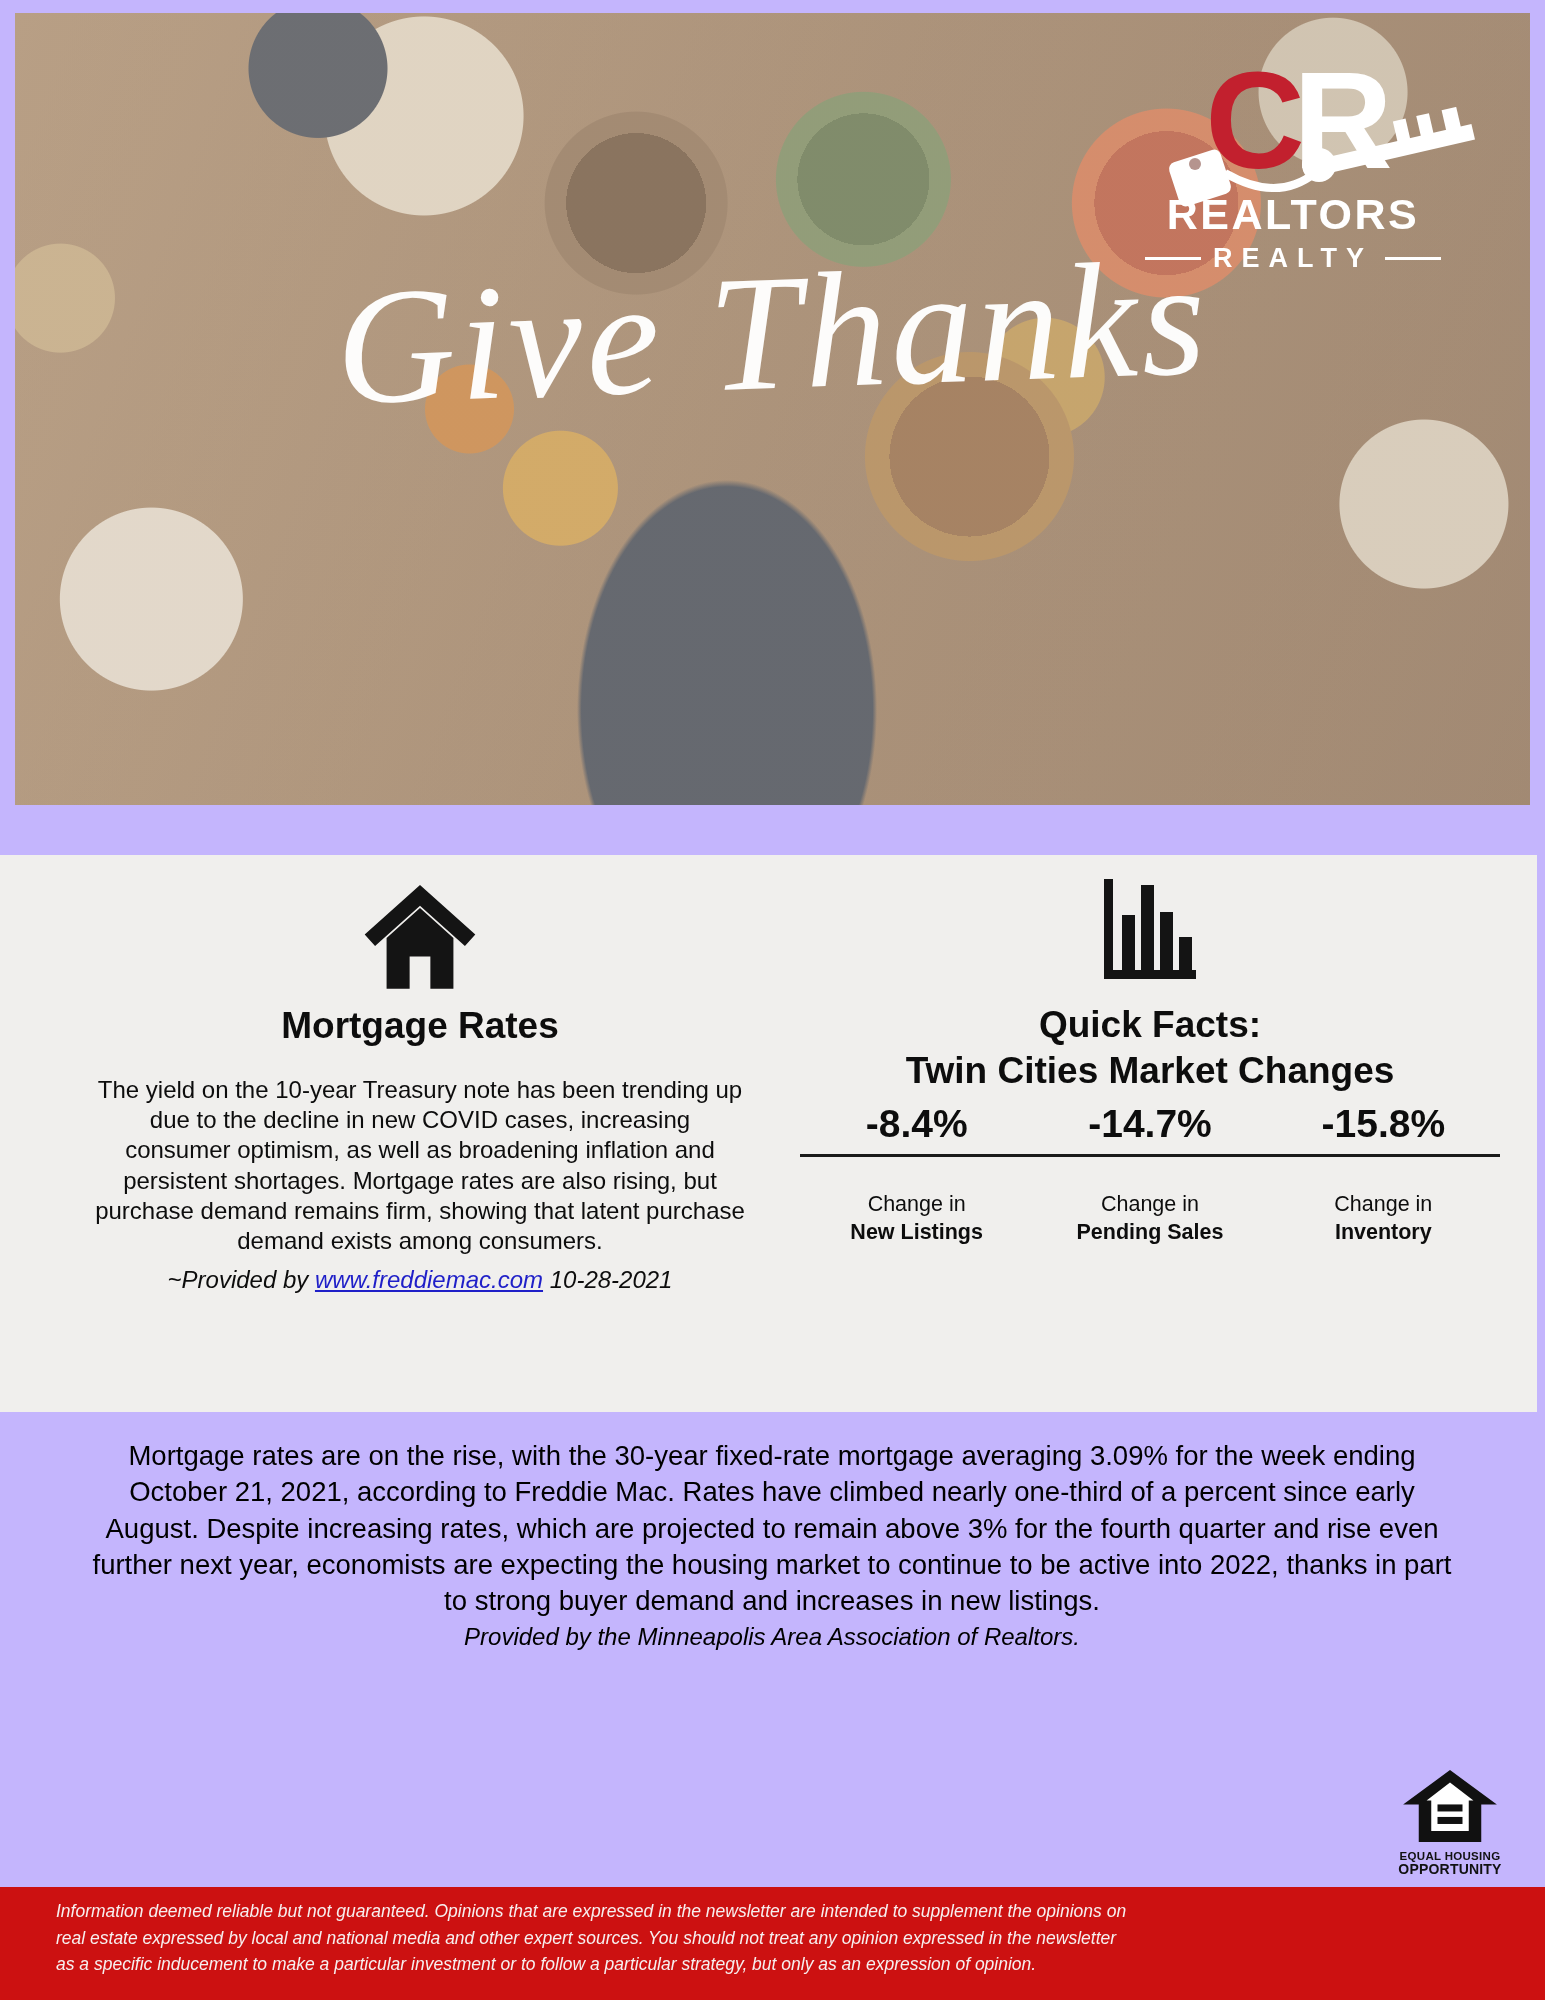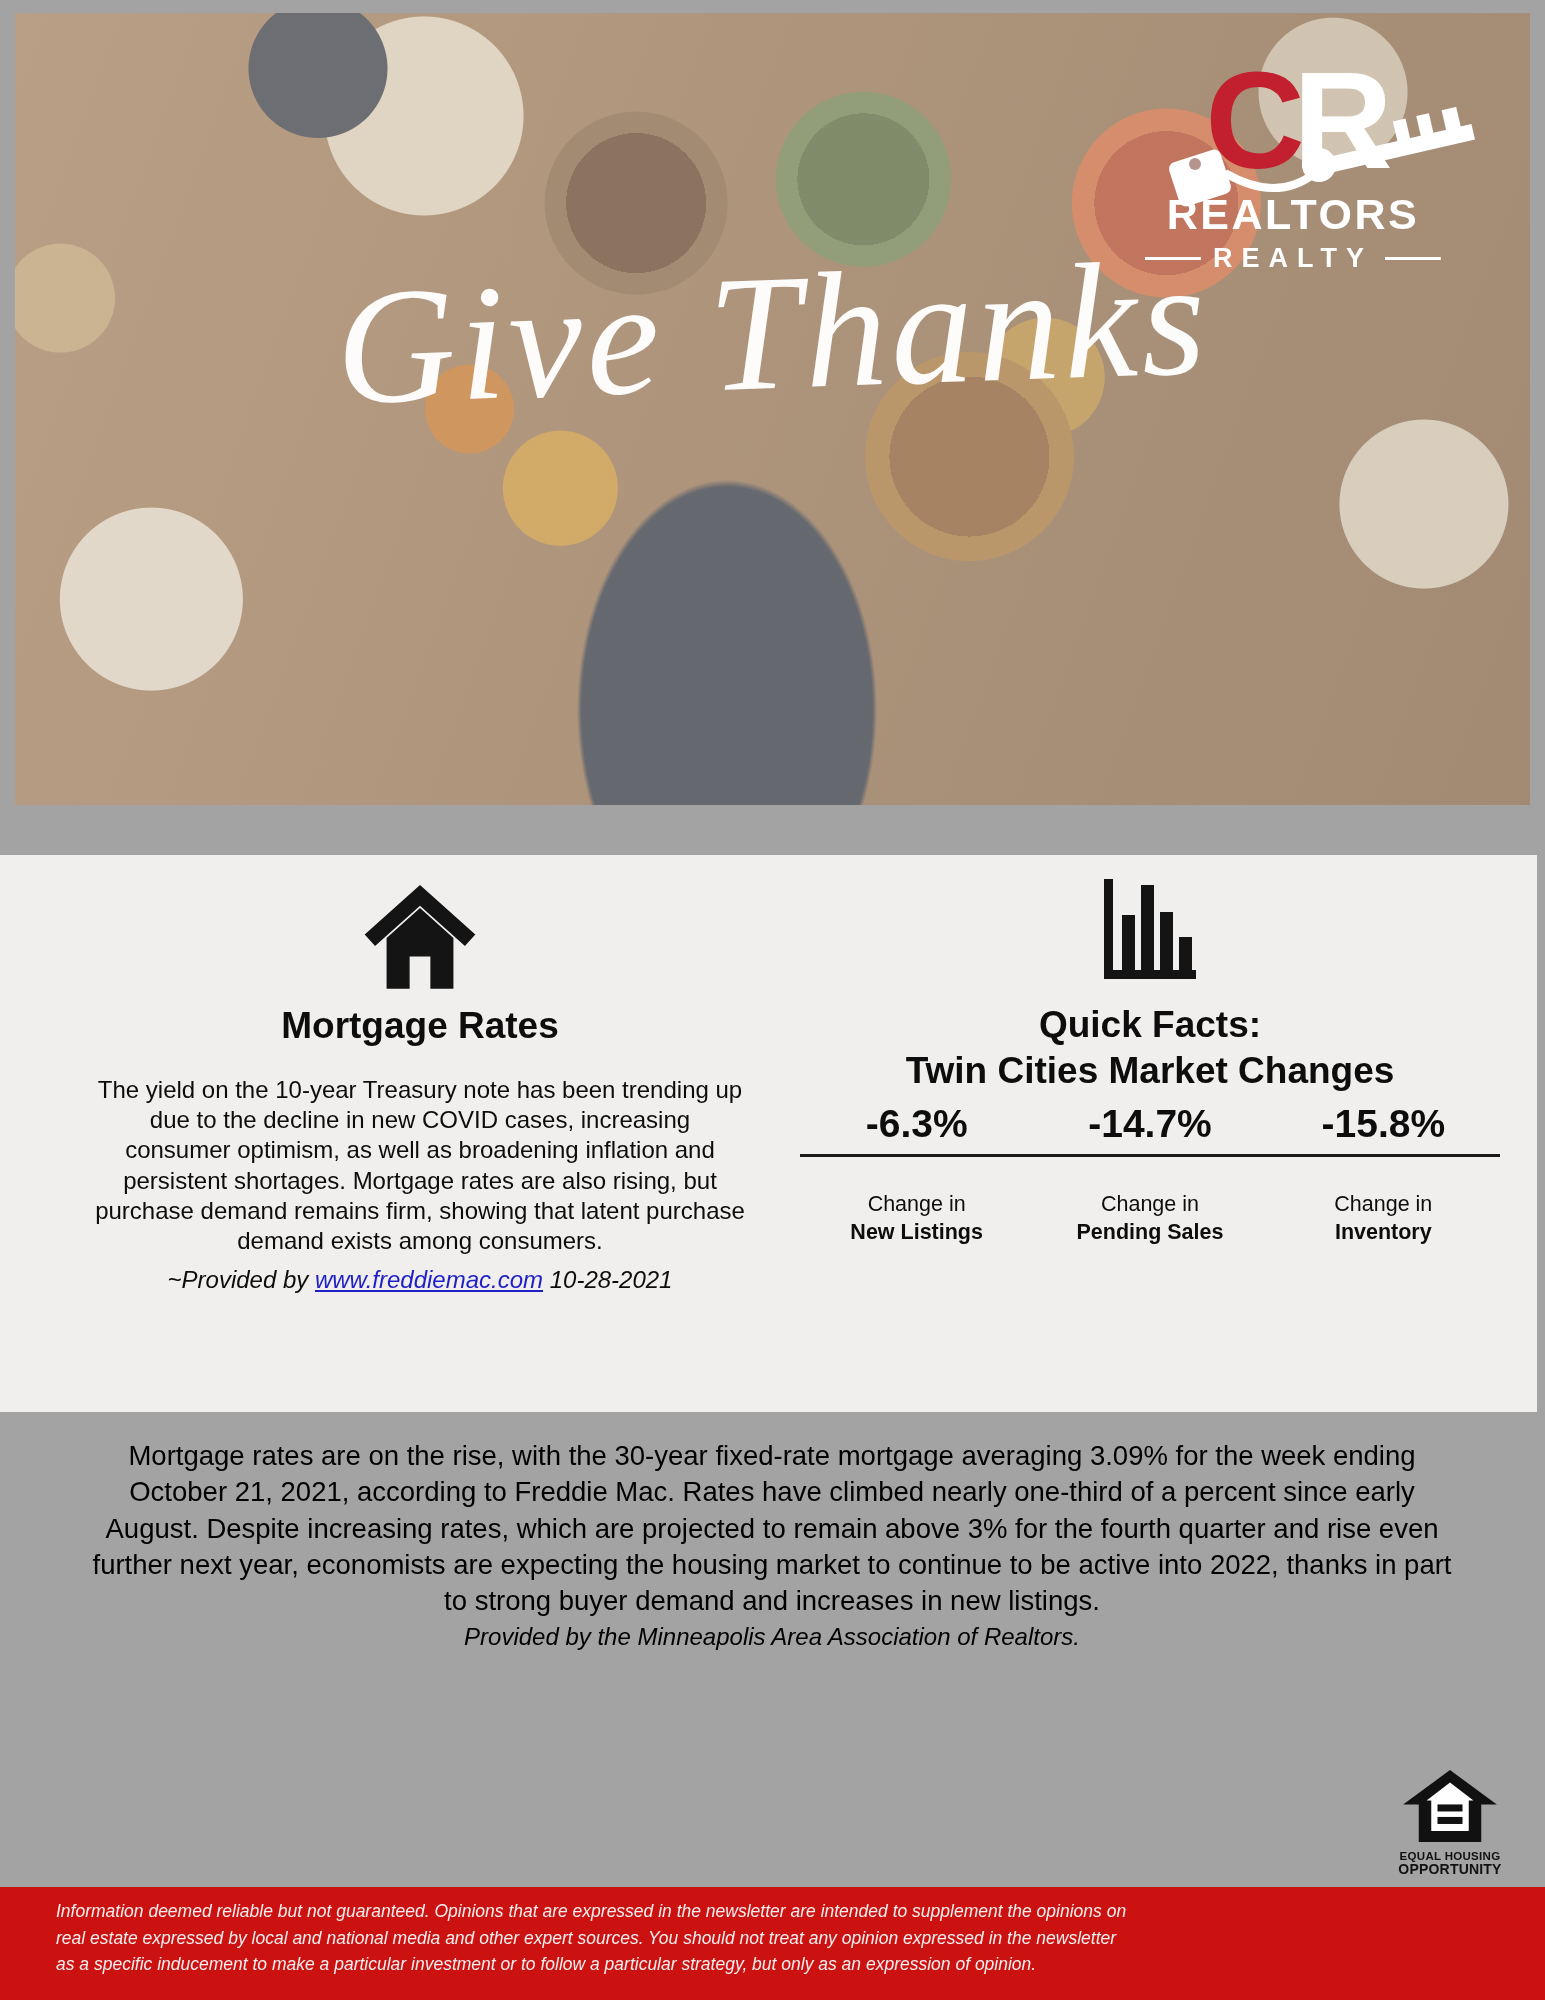--- a/index.html
+++ b/index.html
@@ -1,17 +1,17 @@
 <!DOCTYPE html>
 <html><head>
 <meta charset="utf-8">
 <style>
   html,body { margin:0; padding:0; background:#ffffff; }
   .page {
-    position:relative; width:1545px; height:2000px; background:#a3a3a3;
+    position:relative; width:1545px; height:2000px; background:#c4b5fd;
     font-family:"Liberation Sans", sans-serif; overflow:hidden; color:#111;
   }
 
   
   .hero {
     position:absolute; left:15px; top:13px; width:1515px; height:792px;
     background:
       linear-gradient(rgba(247,242,233,0.26), rgba(247,242,233,0.26)),
       radial-gradient(circle 70px  at 20% 7%,  #3c4049 0 69px,  transparent 70px),
       radial-gradient(circle 100px at 27% 13%, #d8cab5 0 99px,  transparent 100px),
@@ -137,21 +137,21 @@
         <rect x="4" y="91" width="92" height="9" fill="#141414"></rect>
         <rect x="22" y="36" width="13" height="55" fill="#141414"></rect>
         <rect x="41" y="6" width="13" height="85" fill="#141414"></rect>
         <rect x="60" y="33" width="13" height="58" fill="#141414"></rect>
         <rect x="79" y="58" width="13" height="33" fill="#141414"></rect>
       </svg>
       <h2 class="qf-heading">Quick Facts:</h2>
       <h2 class="qf-heading" style="margin-top:2px;">Twin Cities Market Changes</h2>
 
       <div class="stats-row">
-        <div class="stat-cell">-6.3%</div>
+        <div class="stat-cell">-8.4%</div>
         <div class="stat-cell">-14.7%</div>
         <div class="stat-cell">-15.8%</div>
       </div>
       <div class="qf-line"></div>
 
       <div class="labels-row">
         <div class="label-cell">
           <div>Change in</div>
           <div class="bold">New Listings</div>
         </div>

